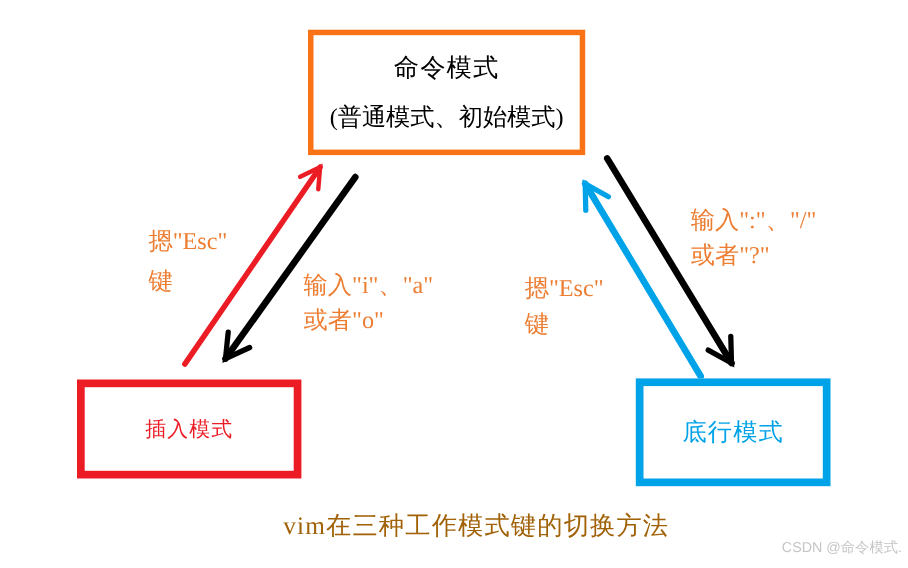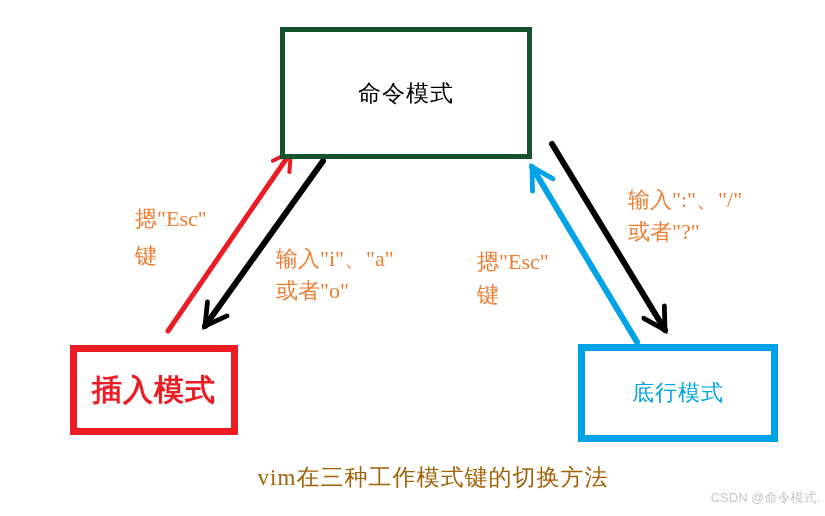--- a/index.html
+++ b/index.html
@@ -8,31 +8,31 @@
     background:#ffffff;
     font-family:"Liberation Serif","DejaVu Serif",serif;
   }
   
   .mode-box{
     position:absolute;box-sizing:border-box;
     display:flex;flex-direction:column;justify-content:space-evenly;align-items:center;
     background:#ffffff;text-align:center;
   }
   .box-command{
-    left:280px;top:27px;width:252px;height:132px;
-    border:5px solid #14532d;color:#000000;
+    left:280px;top:27px;width:252px;height:114px;
+    border:5px solid #f97316;color:#000000;
   }
   .box-command .l1{font-size:23px;letter-spacing:1px;}
   .box-command .l2{font-size:22px;white-space:nowrap;}
   .box-insert{
-    left:70px;top:345px;width:168px;height:90px;
-    border:7px solid #ec1c24;color:#ec1c24;font-size:30px;letter-spacing:1px;font-weight:bold;
+    left:70px;top:345px;width:204px;height:90px;
+    border:7px solid #ec1c24;color:#ec1c24;font-size:19px;letter-spacing:1px;
   }
   .box-lastline{
-    left:578px;top:344px;width:200px;height:98px;
+    left:578px;top:344px;width:177px;height:98px;
     border:7px solid #00a2e8;color:#00a2e8;font-size:22px;letter-spacing:1px;
   }
   
   .edge-label{
     position:absolute;color:#ed7d31;font-size:22px;white-space:nowrap;
   }
   .edge-label span{display:block;}
   .lbl-esc-left{left:135px;top:200px;line-height:37px;}
   .lbl-input-ia{left:276px;top:243px;line-height:32px;}
   .lbl-esc-right{left:477px;top:245px;line-height:33px;}
@@ -65,20 +65,21 @@
     </marker>
   </defs>
   <line x1="168" y1="331" x2="291" y2="152" stroke-width="5" stroke-linecap="round" marker-end="url(#ah-red)" stroke="#ec1c24"></line>
   <line x1="323" y1="161" x2="205" y2="326" stroke-width="6" stroke-linecap="round" marker-end="url(#ah-black)" stroke="#000000"></line>
   <line x1="637" y1="342" x2="532" y2="167" stroke-width="6" stroke-linecap="round" marker-end="url(#ah-blue)" stroke="#00a2e8"></line>
   <line x1="552" y1="144" x2="665" y2="330" stroke-width="6" stroke-linecap="round" marker-end="url(#ah-black)" stroke="#000000"></line>
 </svg>
 
 <div class="mode-box box-command">
   <div class="l1">命令模式</div>
+  <div class="l2">(普通模式、初始模式)</div>
 </div>
 
 <div class="mode-box box-insert">
   <div>插入模式</div>
 </div>
 
 <div class="mode-box box-lastline">
   <div>底行模式</div>
 </div>
 

